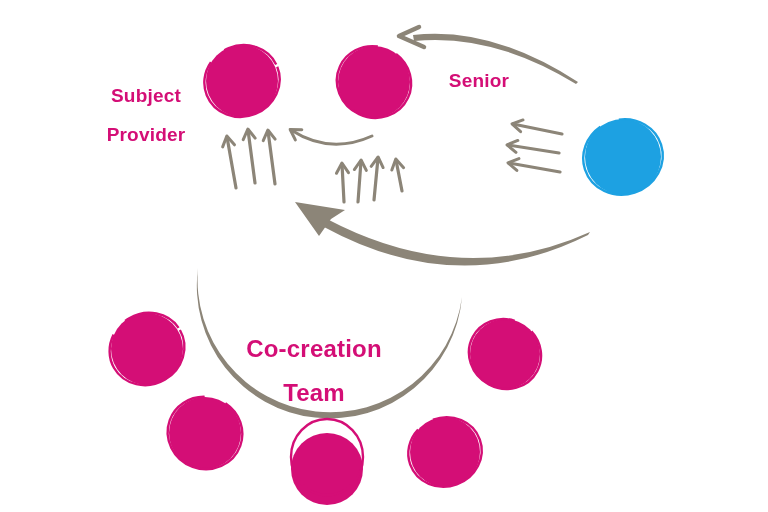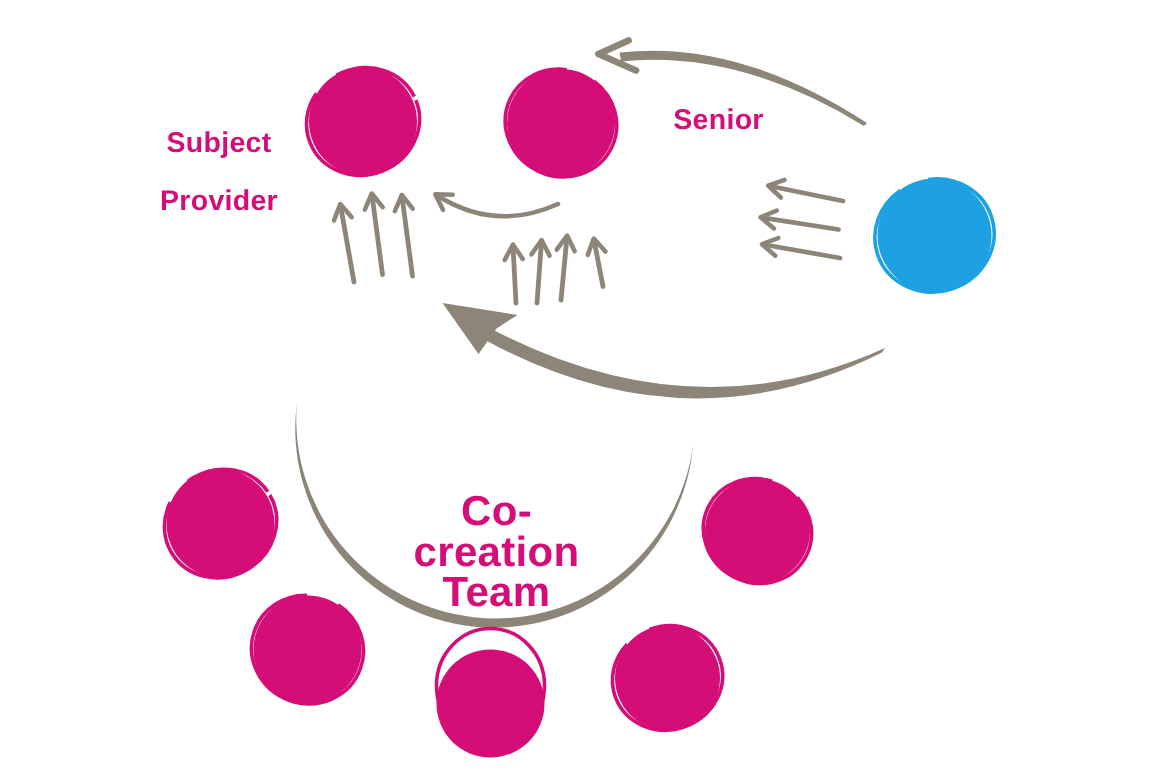--- a/index.html
+++ b/index.html
@@ -8,21 +8,21 @@
     font-family:"Liberation Sans", sans-serif;
   }
   #stage svg{position:absolute;left:0;top:0;}
   .label{
     position:absolute;color:var(--pink);font-weight:bold;text-align:center;
     font-size:19px;letter-spacing:.2px;
   }
   .label-subject-provider{left:88px;top:56px;width:116px;line-height:39px;margin-top:20px;}
   .label-coach{left:429px;top:70px;width:100px;line-height:22px;}
   .label-senior-coach{left:539px;top:204px;width:160px;line-height:22px;}
-  .label-co-creation{left:261px;top:327px;width:140px;line-height:27px;font-size:28px;}
+  .label-co-creation{left:244px;top:327px;width:140px;line-height:44px;font-size:24px;}
   .fill-pink{fill:var(--pink);}
   .fill-blue{fill:var(--blue);}
   .fill-gray{fill:var(--gray);}
   .ring-pink{fill:none;stroke:var(--pink);stroke-width:2.4;}
   .ring-blue{fill:none;stroke:var(--blue);stroke-width:2.4;}
   .stroke-gray{fill:none;stroke:var(--gray);stroke-linecap:round;stroke-linejoin:round;}
   .sm-arrow{stroke-width:3.2;}
 </style>
 </head>
 <body>

